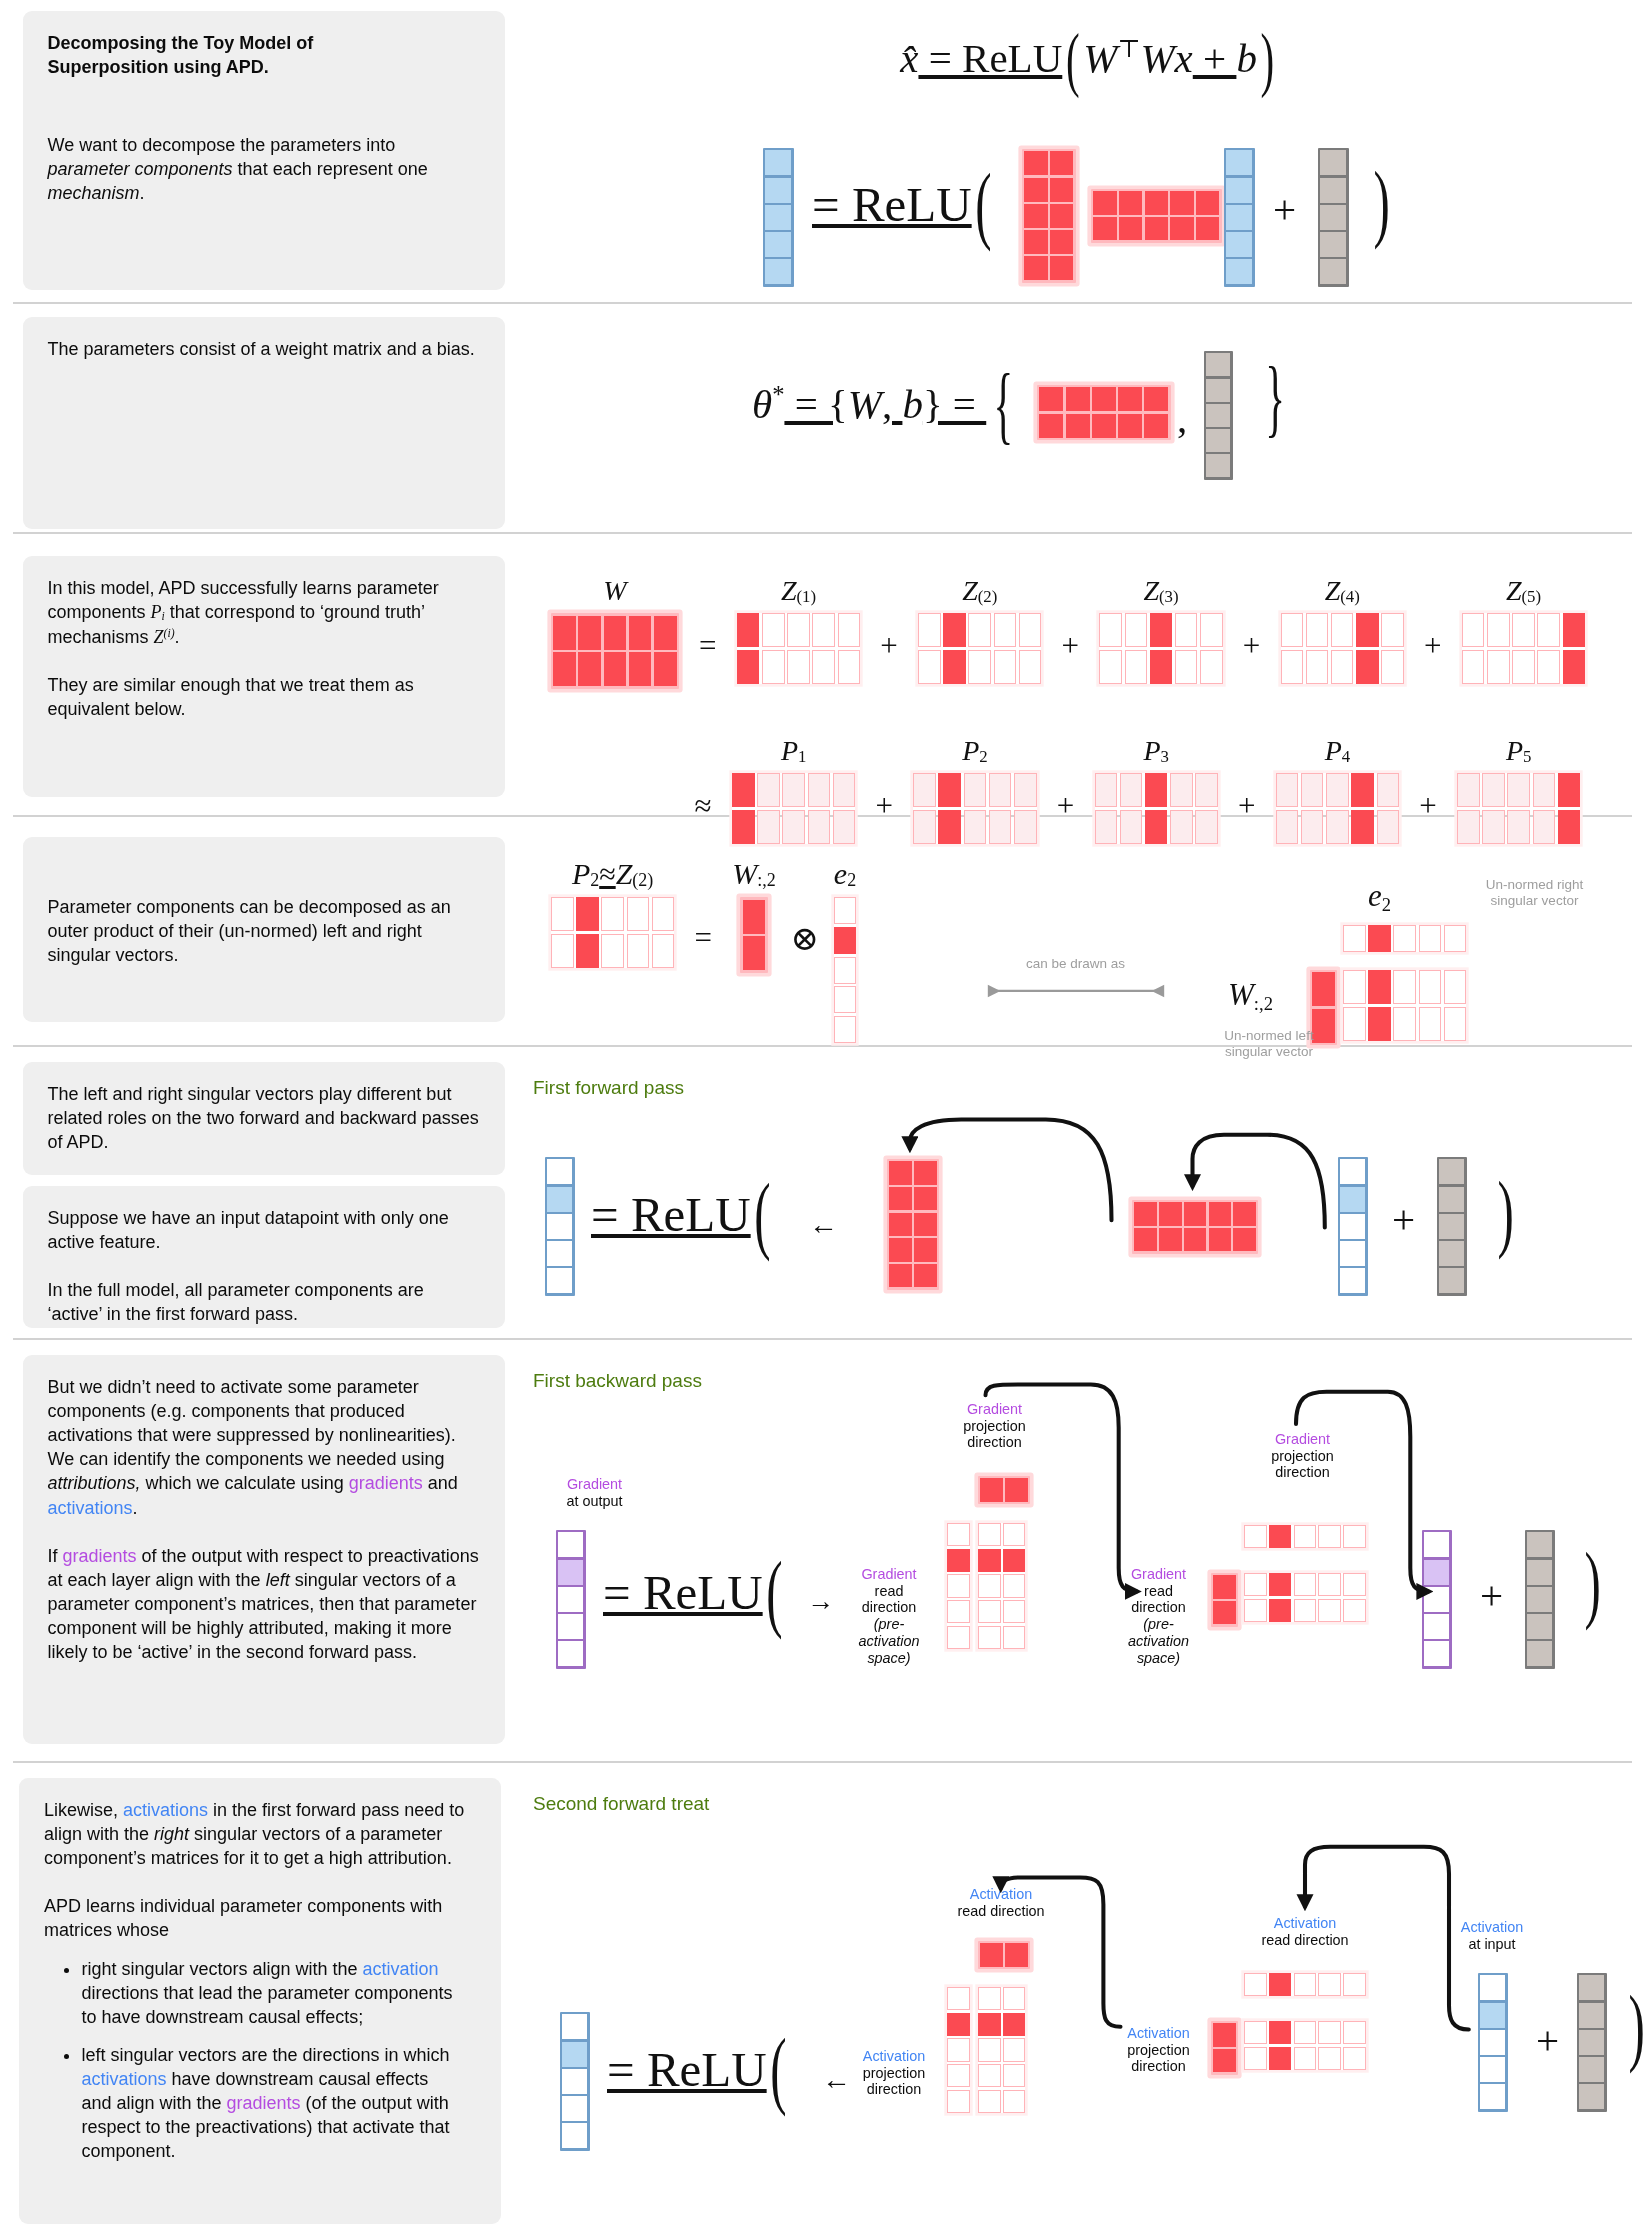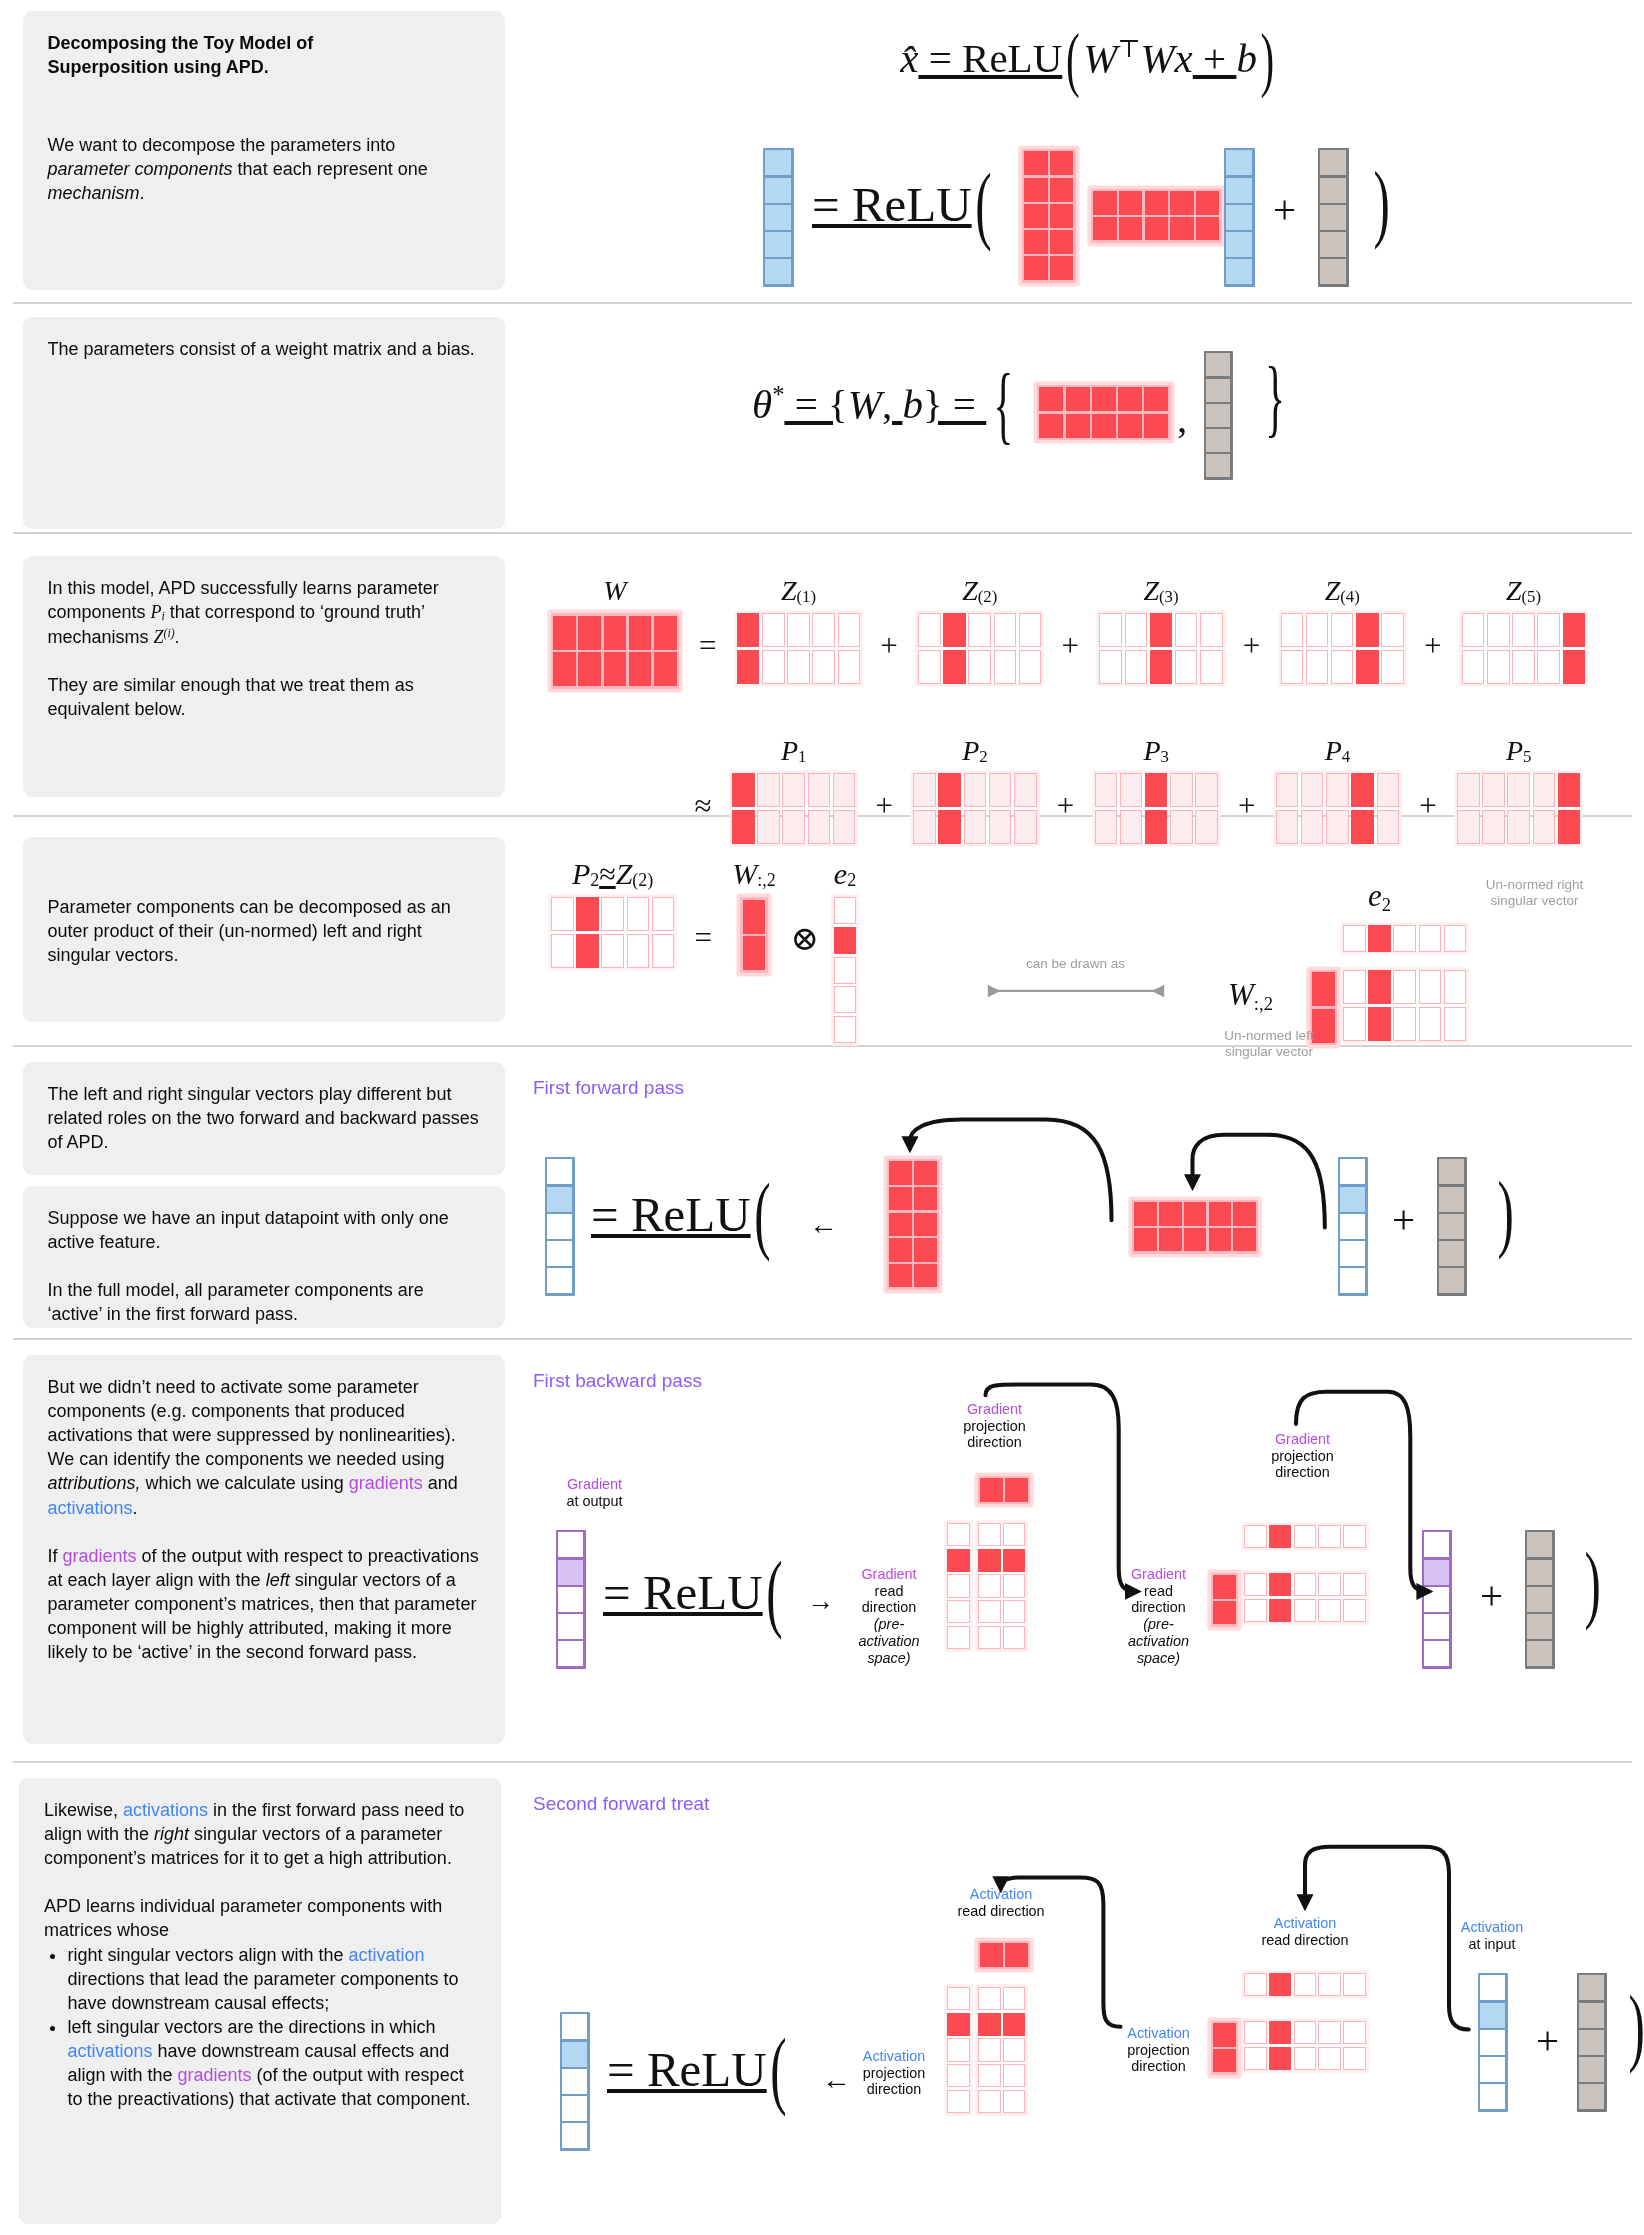--- a/index.html
+++ b/index.html
@@ -5,22 +5,22 @@
   html,body{margin:0;padding:0;background:#fff;}
   #page{position:relative;width:1644px;height:2236px;background:#fff;overflow:hidden;
         font-family:"Liberation Sans","DejaVu Sans",sans-serif;color:#0c0c0c;}
   .abs{position:absolute;}
   .hr{position:absolute;left:12.6px;width:1619px;height:1.8px;background:#d2d2d2;}
   .tbox{position:absolute;background:#efefef;border-radius:9px;padding:20px 25px;
         font-size:18px;line-height:1.34;box-sizing:border-box;}
   .tbox p{margin:0 0 24px 0;}
   .tbox p:last-child{margin-bottom:0;}
   .tbox ul{margin:0;padding-left:23.4px;}
-  .tbox li{margin:0;}
-  .figcap{position:absolute;color:#8b5cf6;font-size:19px;}
+  .tbox li{margin:14px;}
+  .figcap{position:absolute;color:#4d7c0f;font-size:19px;}
   .flbl{position:absolute;text-align:center;font-size:14.4px;line-height:1.16;color:#0c0c0c;}
   .graylbl{position:absolute;text-align:center;font-size:13.5px;line-height:1.2;color:#9e9e9e;}
   .mtx{font-family:"Liberation Serif","DejaVu Serif",serif;color:#111;}
   .seg-b{font-weight:700;}
   .seg-i{font-style:italic;}
   .seg-rm{font-style:normal;text-decoration:underline;}
   .seg-sup{font-size:.6em;vertical-align:.6em;}
   .seg-sub{font-size:.6em;vertical-align:-.25em;}
   .seg-m{font-family:"Liberation Serif","DejaVu Serif",serif;font-style:italic;}
   .seg-msub{font-family:"Liberation Serif","DejaVu Serif",serif;font-style:italic;font-size:.65em;vertical-align:-.2em;}

